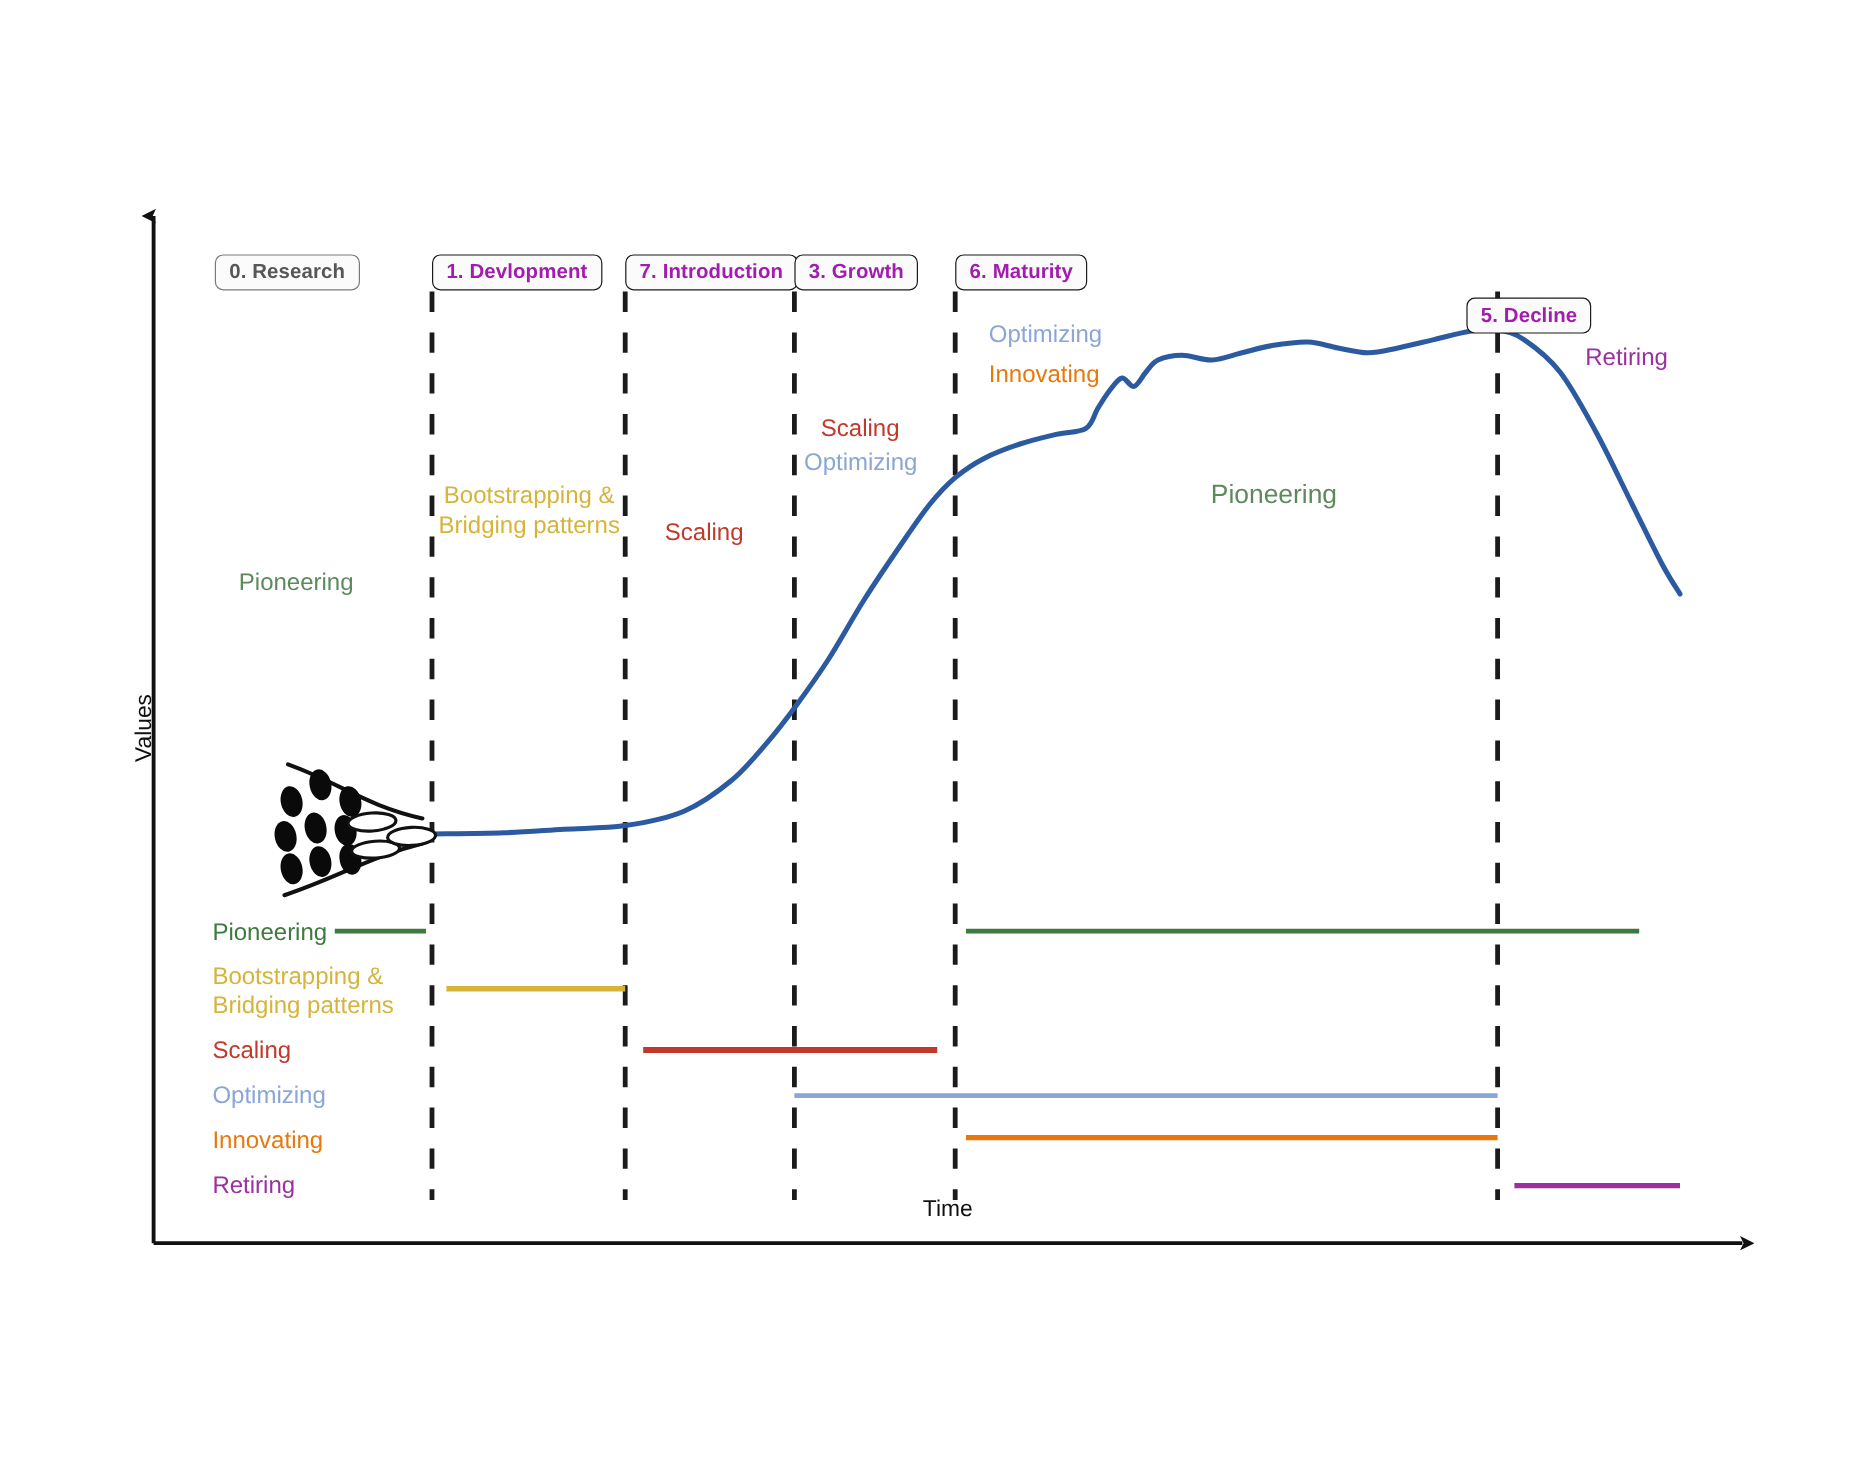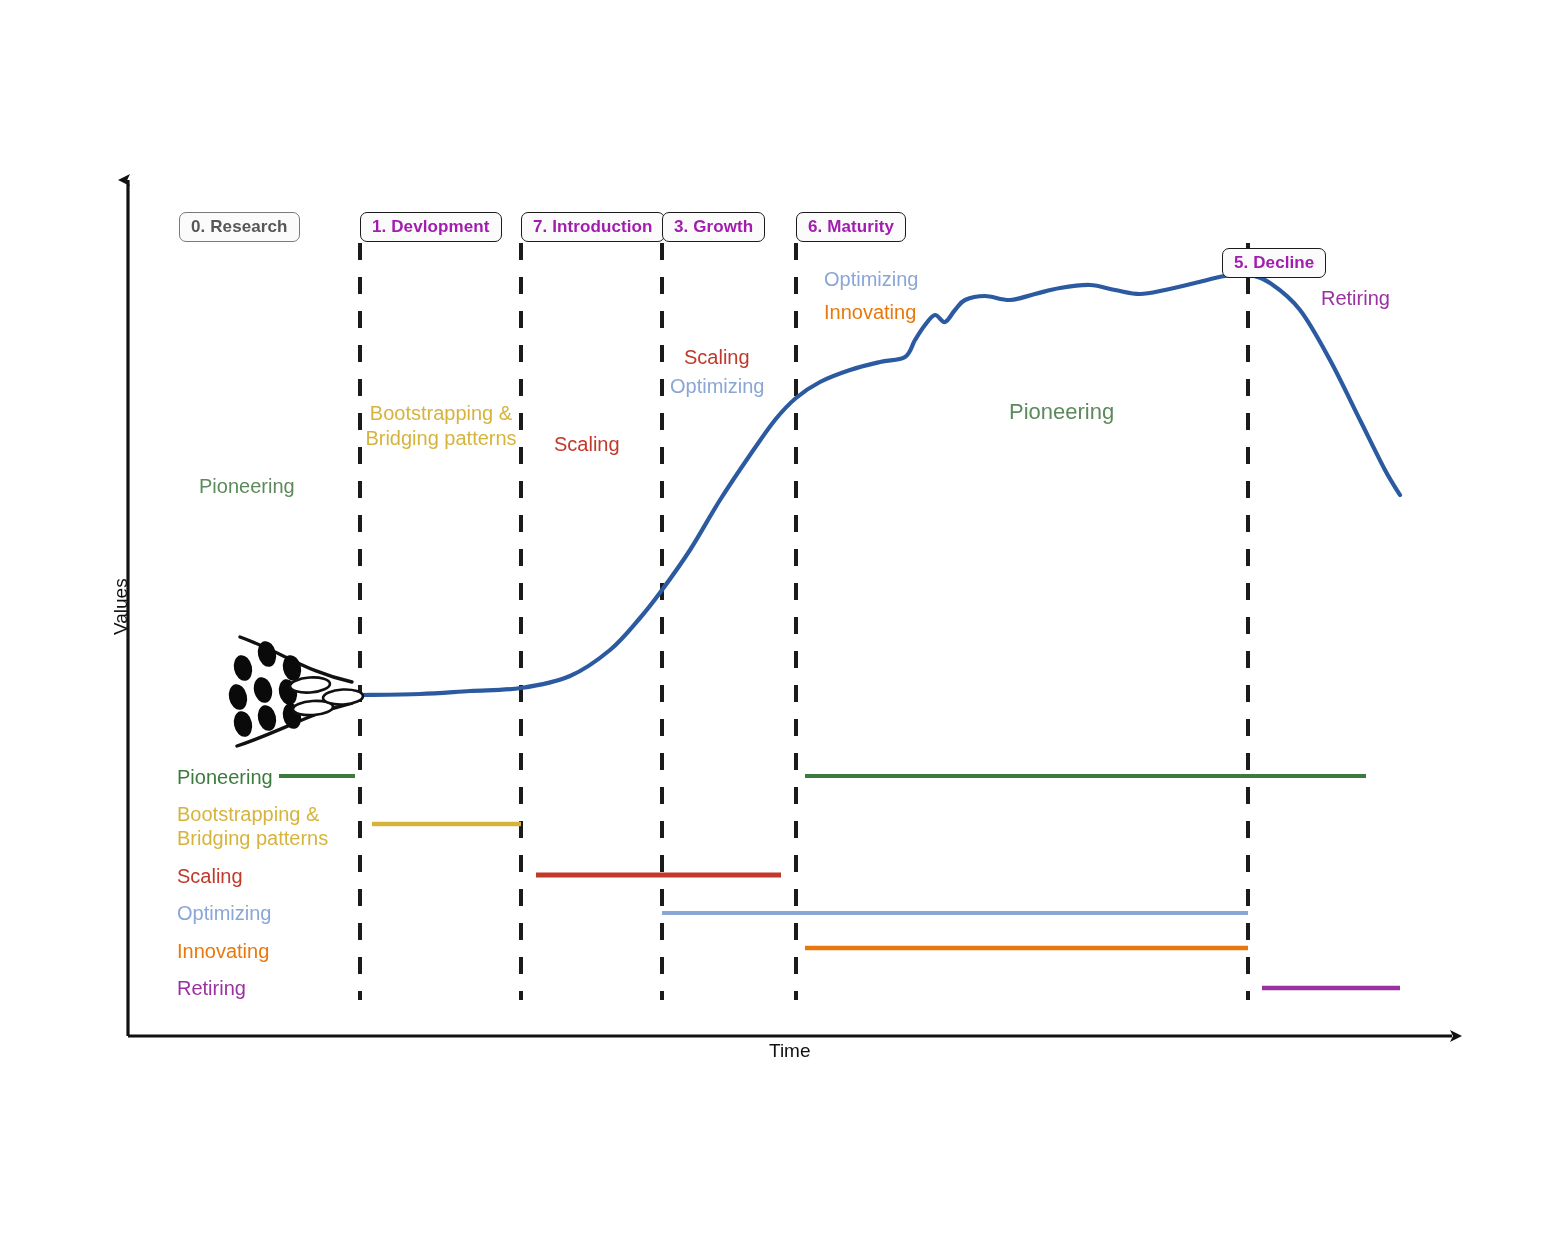--- a/index.html
+++ b/index.html
@@ -159,15 +159,15 @@
   <div class="ann" style="left:1321px; top:286px; color:#9b30a0;">Retiring</div>
 
   <div class="leg-label" style="left:177px; top:765px; color:#3d7a3d;">Pioneering</div>
   <div class="leg-label two" style="left:177px; top:802px; color:#d6b43c;">Bootstrapping &amp; Bridging patterns</div>
   <div class="leg-label" style="left:177px; top:864px; color:#c0392b;">Scaling</div>
   <div class="leg-label" style="left:177px; top:901px; color:#8aa6d6;">Optimizing</div>
   <div class="leg-label" style="left:177px; top:939px; color:#e8780c;">Innovating</div>
   <div class="leg-label" style="left:177px; top:976px; color:#9b30a0;">Retiring</div>
 
   <div class="axis-label vertical" style="left:110px; top:635px;">Values</div>
-  <div class="axis-label" style="left:769px; top:1040px;">Time</div>
+  <div class="axis-label" style="left:769px; top:997px;">Time</div>
 
 </div>
 
 </body></html>

